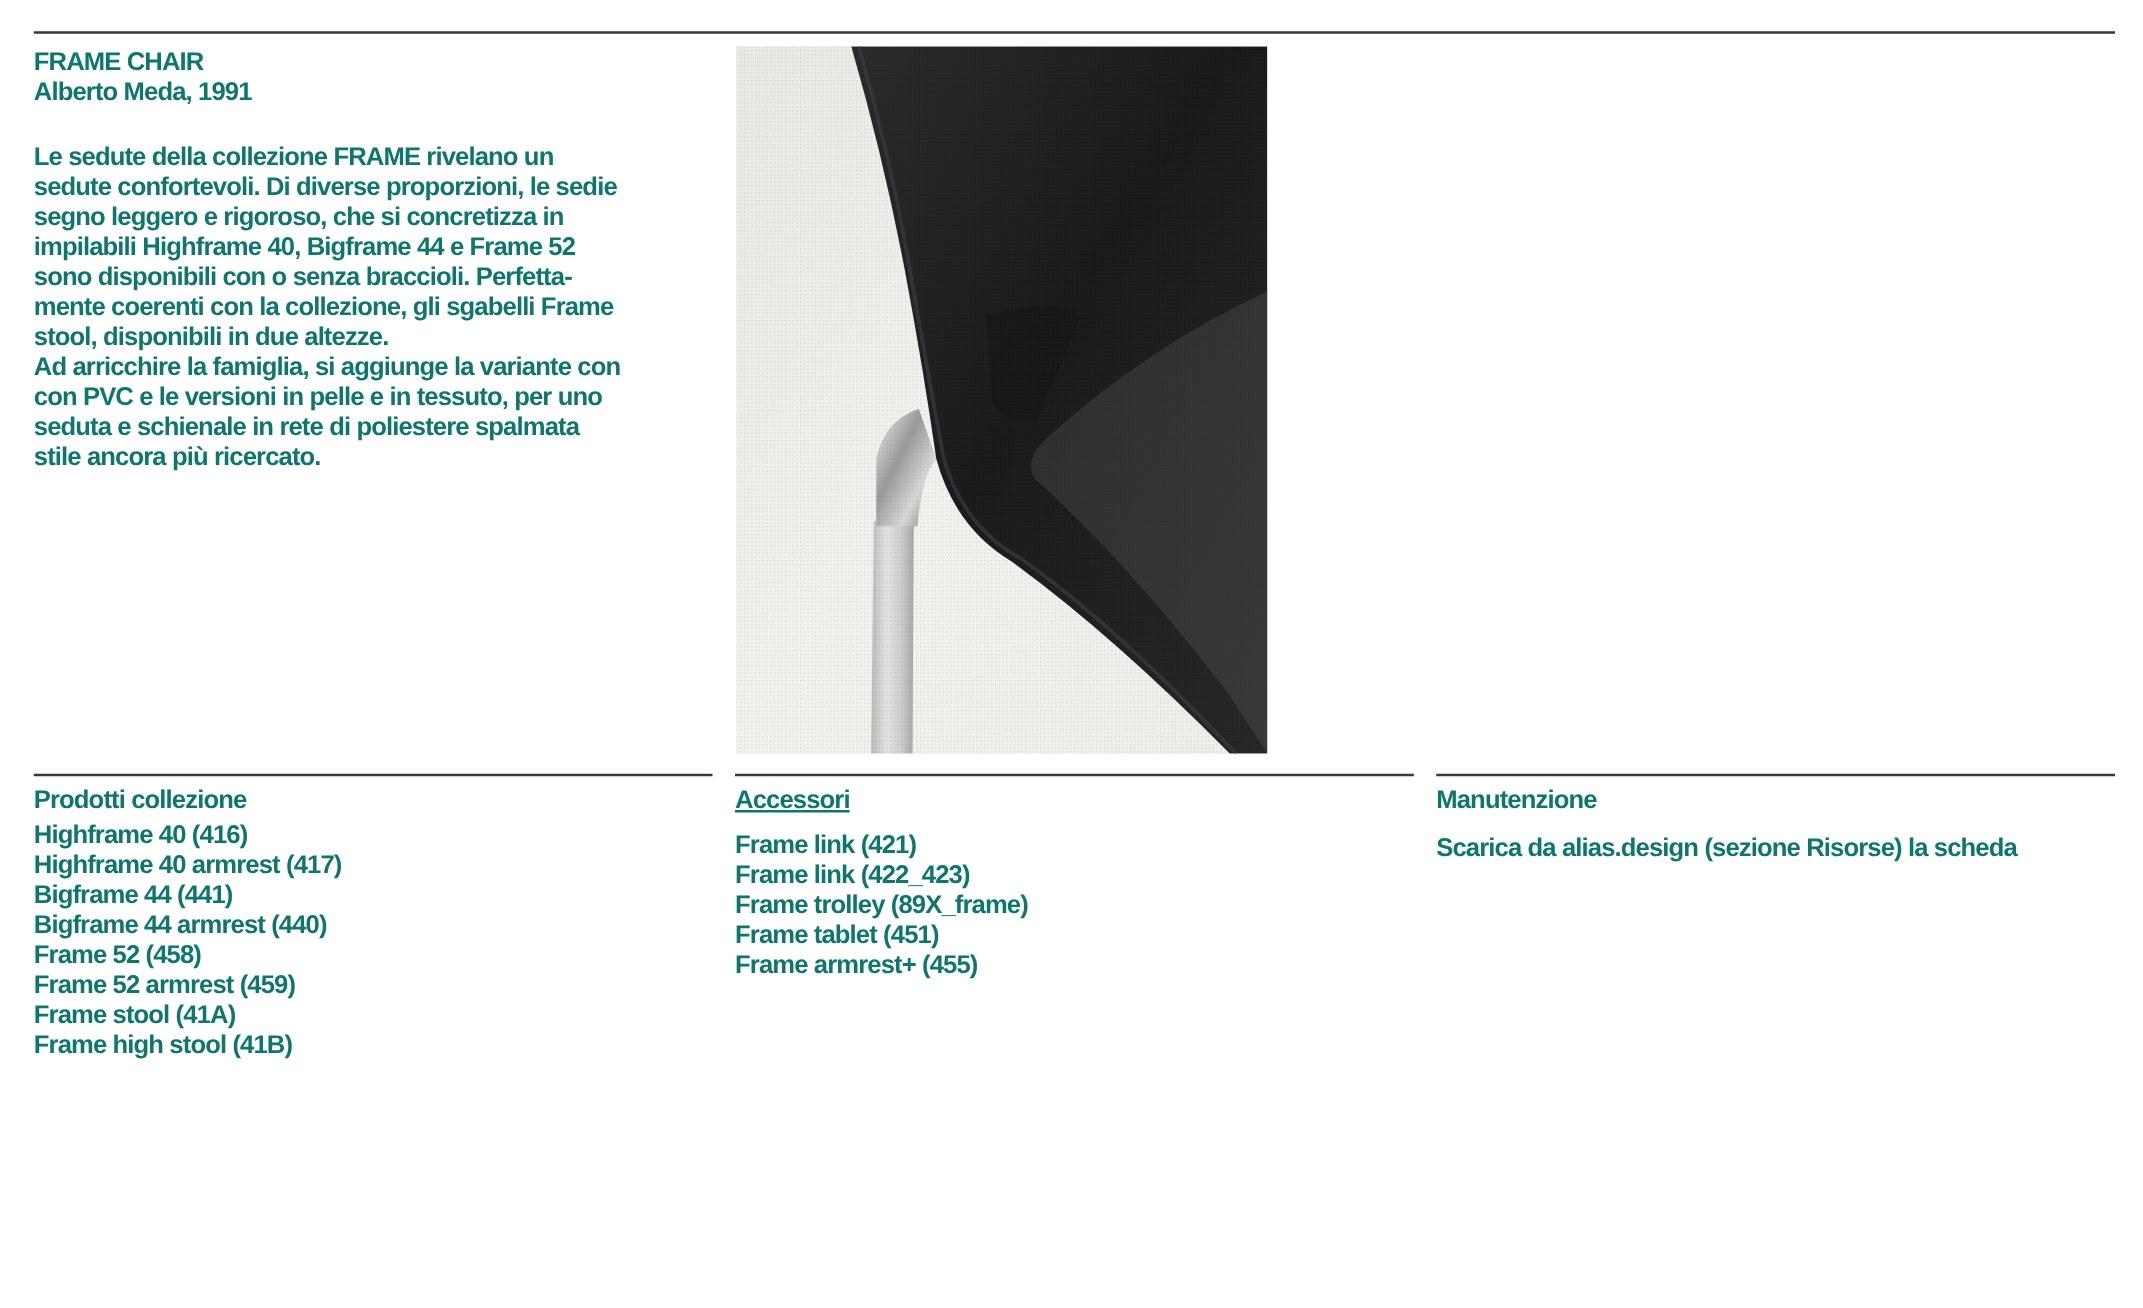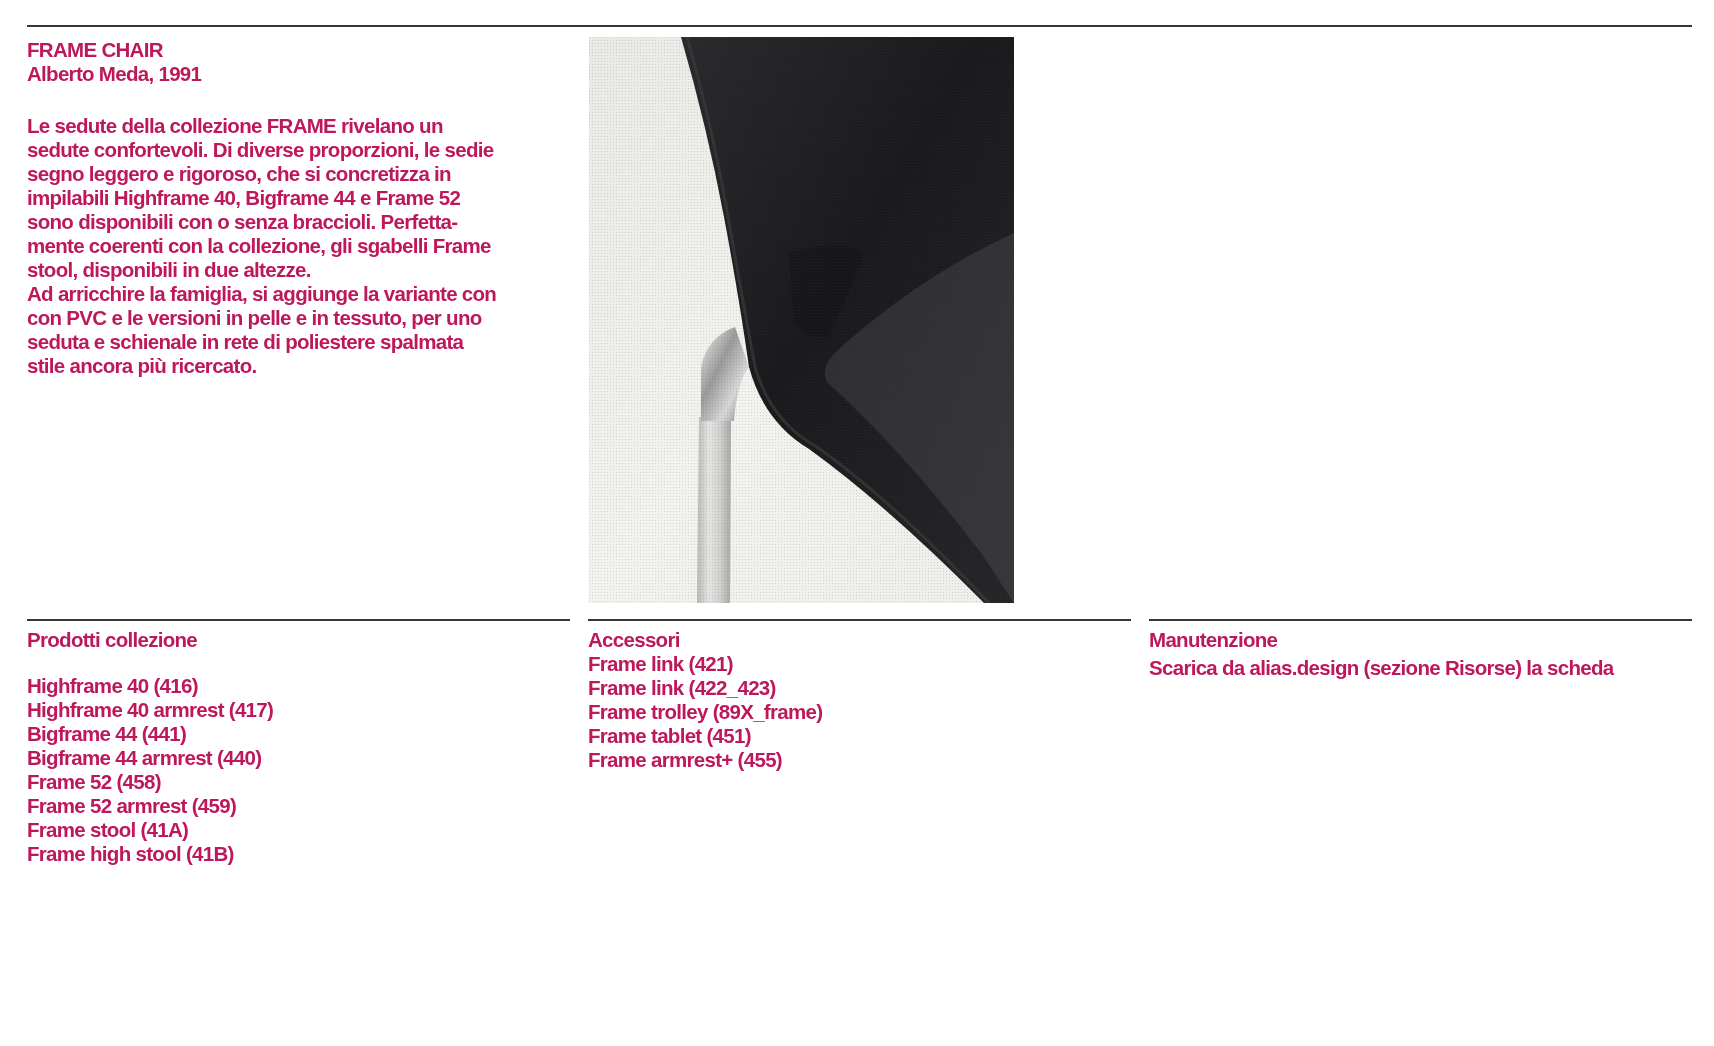--- a/index.html
+++ b/index.html
@@ -4,21 +4,21 @@
 <style>
   html, body { margin: 0; padding: 0; background: #ffffff; }
   body {
     width: 1714px; height: 1046px; position: relative; overflow: hidden;
     font-family: "Liberation Sans", "DejaVu Sans", sans-serif;
     color: #2b2b2f;
   }
   .rule { position: absolute; height: 2px; background: #37383c; }
   .txt {
     position: absolute; font-weight: bold; font-size: 20.5px; line-height: 24px;
-    letter-spacing: -0.7px; white-space: nowrap; color: #be185d;
+    letter-spacing: -0.7px; white-space: nowrap; color: #0f766e;
   }
   .txt .ln { display: block; height: 24px; }
   .heading { font-weight: bold; }
   #chair-photo { position: absolute; left: 589px; top: 37px; width: 425px; height: 566px; overflow: hidden; background: #efefeb; }
   #chair-photo svg { display: block; width: 425px; height: 566px; }
 </style>
 </head>
 <body>
 
 <div class="rule" style="left:27px; top:25px; width:1665px;"></div>
@@ -93,36 +93,36 @@
     <path d="M98 0 Q125 95 140 185 Q154 265 166 330 Q182 385 228 410 Q305 465 400 566" fill="none" stroke="#3b3b3d" stroke-width="3" opacity="0.7"></path>
     <rect width="425" height="566" fill="url(#weave)" opacity="0.5"></rect>
   </svg>
 </div>
 
 <div class="rule" style="left:27px; top:619px; width:543px;"></div>
 <div class="rule" style="left:588px; top:619px; width:543px;"></div>
 <div class="rule" style="left:1149px; top:619px; width:543px;"></div>
 
 <div class="txt" style="left:27px; top:628px;">
-  <span class="ln heading" style="margin-bottom:22px;">Prodotti collezione</span>
+  <span class="ln heading" style="margin-bottom:4px;">Prodotti collezione</span>
   <span class="ln">Highframe 40 (416)</span>
   <span class="ln">Highframe 40 armrest (417)</span>
   <span class="ln">Bigframe 44 (441)</span>
   <span class="ln">Bigframe 44 armrest (440)</span>
   <span class="ln">Frame 52 (458)</span>
   <span class="ln">Frame 52 armrest (459)</span>
   <span class="ln">Frame stool (41A)</span>
   <span class="ln">Frame high stool (41B)</span>
 </div>
 
 <div class="txt" style="left:588px; top:628px;">
-  <span class="ln heading" style="margin-bottom:0;">Accessori</span>
+  <span class="ln heading" style="margin-bottom:12px;text-decoration:underline;">Accessori</span>
   <span class="ln">Frame link (421)</span>
   <span class="ln">Frame link (422_423)</span>
   <span class="ln">Frame trolley (89X_frame)</span>
   <span class="ln">Frame tablet (451)</span>
   <span class="ln">Frame armrest+ (455)</span>
 </div>
 
 <div class="txt" style="left:1149px; top:628px;">
-  <span class="ln heading" style="margin-bottom:4px;">Manutenzione</span>
+  <span class="ln heading" style="margin-bottom:15px;">Manutenzione</span>
   <span class="ln">Scarica da alias.design (sezione Risorse) la scheda</span>
 </div>
 
 </body></html>

